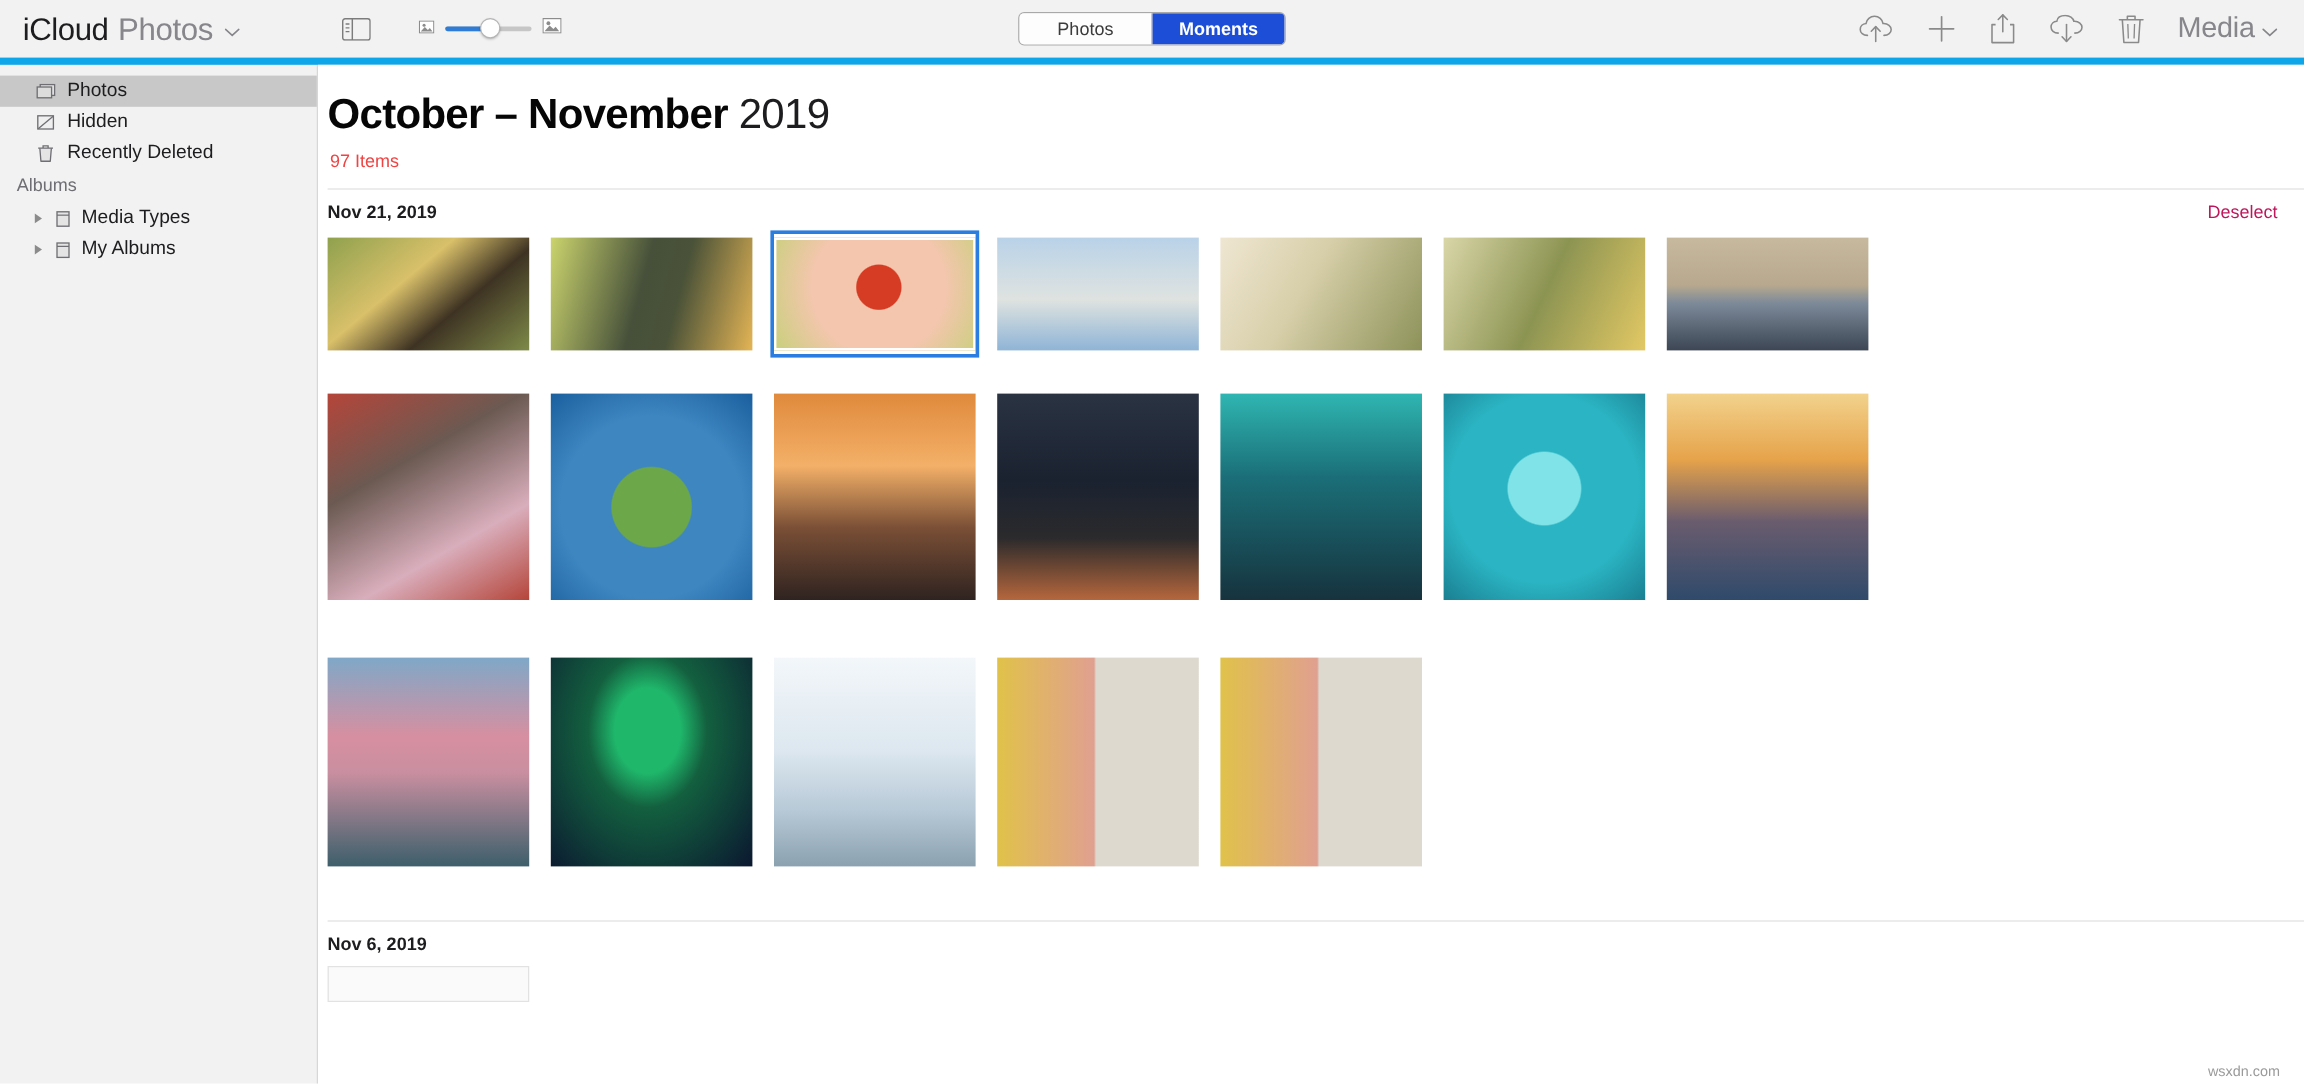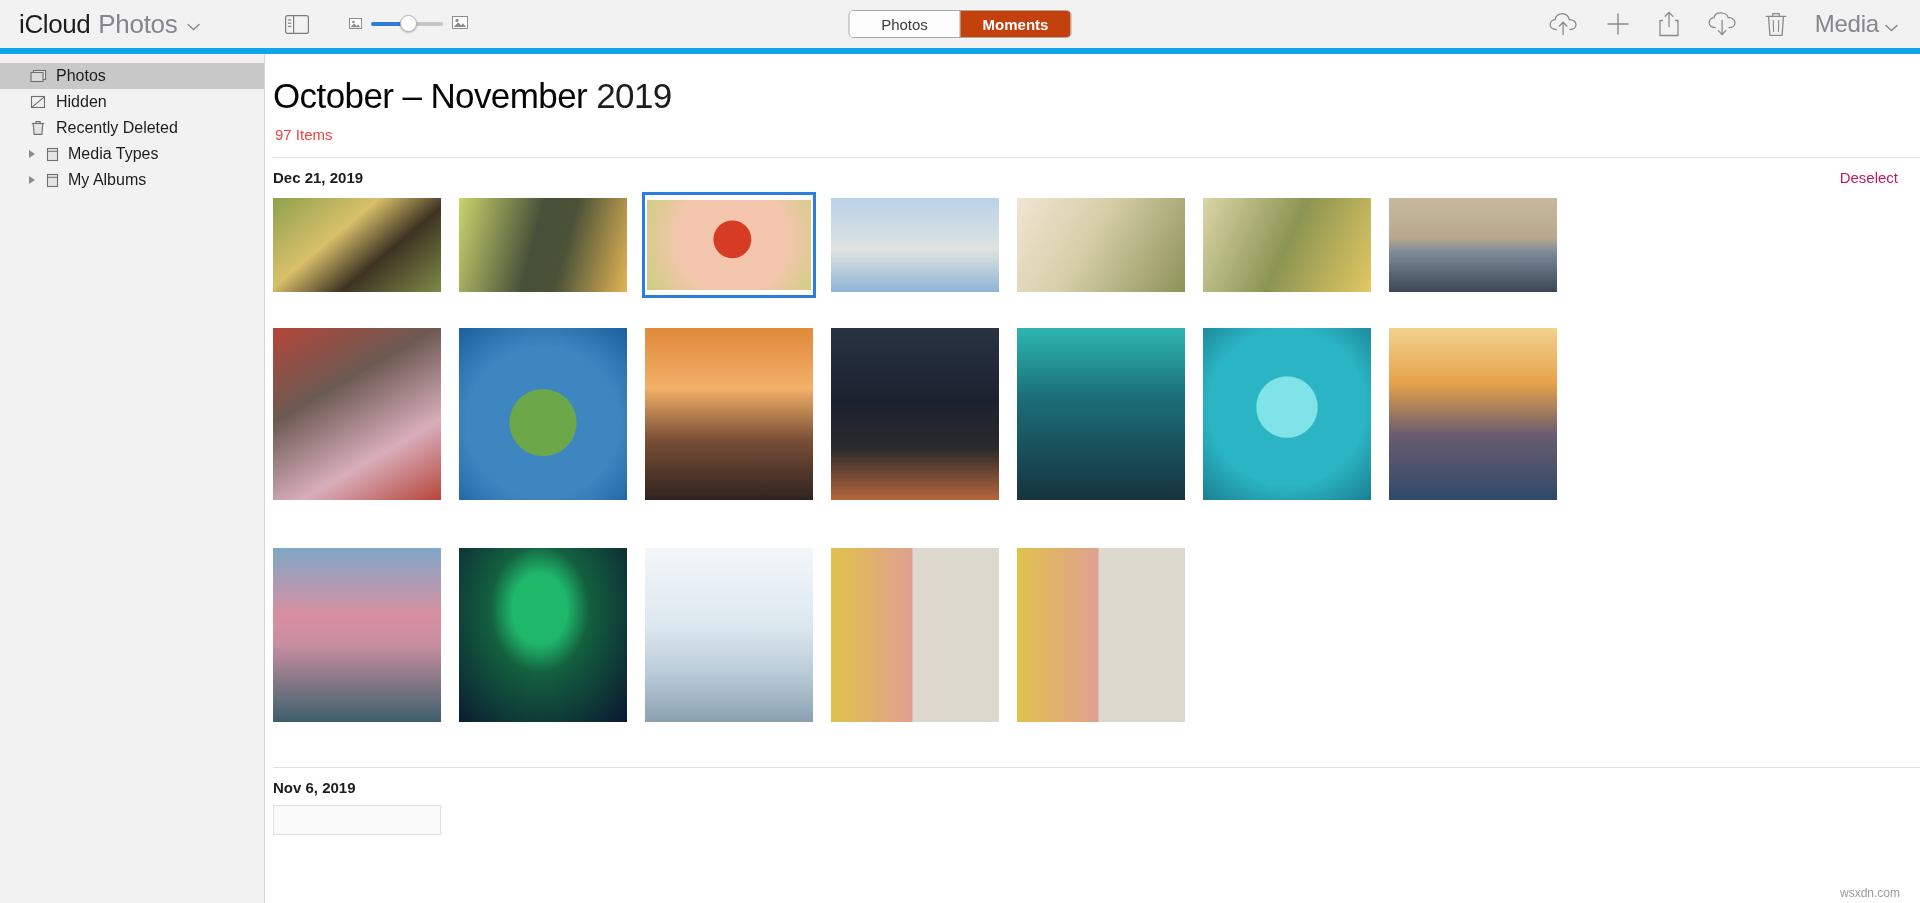--- a/index.html
+++ b/index.html
@@ -58,21 +58,21 @@
     position: absolute; left: 50%; transform: translateX(-50%);
     display: flex; border: 1px solid #a9a9a9;
     border-radius: 5px; overflow: hidden; height: 28px;
   }
   .seg-btn {
     min-width: 110px; height: 100%;
     display: flex; align-items: center; justify-content: center;
     font-size: 15px; cursor: pointer; padding: 0 14px;
     background: #fdfdfd; color: #3b3b3b;
   }
-  .seg-btn.active { background: #c2410c; color: #ffffff; font-weight: bold; }
+  .seg-btn.active { background: #1d4ed8; color: #ffffff; font-weight: bold; }
   .seg-divider { width: 1px; background: #a9a9a9; }
 
   .tb-right {
     margin-left: auto; display: flex; align-items: center;
     gap: 28px; margin-right: 22px;
   }
   .tb-icon { cursor: pointer; display: flex; align-items: center; }
   .account { display: flex; align-items: baseline; gap: 6px; cursor: pointer; }
   .account-name { font-size: 24px; color: #86868b; letter-spacing: -0.2px; }
   .account-caret { font-size: 14px; color: #86868b; }
@@ -111,21 +111,21 @@
   
   .content {
     flex: 1; background: #ffffff;
     overflow: hidden; position: relative;
   }
   .page-title {
     margin: 22px 0 0 8px; padding-left: 0;
     font-size: 35px; letter-spacing: -0.6px;
     color: #060606; white-space: nowrap;
   }
-  .title-range { font-weight: normal; }
+  .title-range { font-weight: bold; }
   .title-year { font-weight: normal; color: #1d1d1f; }
   .item-count {
     margin: 10px 0 0 10px; font-size: 15px; color: #ef4444;
   }
   .section-rule {
     height: 1px; background: #e0e0e0; margin: 14px 0 0 8px;
   }
 
   .sec-head {
     display: flex; align-items: center;
@@ -292,20 +292,21 @@
       <span class="side-icon">
         <svg width="14" height="16" viewBox="0 0 14 16">
           <path d="M2.2 3.6 L3.1 14.4 H10.9 L11.8 3.6" stroke="#6e6e73" stroke-width="1.1" fill="#e4e4e4" stroke-linejoin="round"></path>
           <line x1="0.8" y1="3.5" x2="13.2" y2="3.5" stroke="#6e6e73" stroke-width="1.1"></line>
           <path d="M4.9 3.4 V1.6 H9.1 V3.4" stroke="#6e6e73" stroke-width="1.1" fill="none"></path>
         </svg>
       </span>
       <span>Recently Deleted</span>
     </div>
 
+    <div class="side-head">Albums</div>
 
     <div class="side-item with-arrow">
       <span class="disclosure"></span>
       <span class="side-icon">
         <svg width="15" height="15" viewBox="0 0 15 15">
           <rect x="2.5" y="1.5" width="10" height="12" stroke="#6e6e73" stroke-width="1.1" fill="#e4e4e4"></rect>
           <line x1="2.5" y1="4.3" x2="12.5" y2="4.3" stroke="#6e6e73" stroke-width="1"></line>
         </svg>
       </span>
       <span>Media Types</span>
@@ -327,21 +328,21 @@
 
     <div class="page-title">
       <span class="title-range">October – November</span>
       <span class="title-year">2019</span>
     </div>
     <div class="item-count">97 Items</div>
     <div class="section-rule"></div>
 
     <div>
       <div class="sec-head">
-        <span class="sec-date">Dec 21, 2019</span>
+        <span class="sec-date">Nov 21, 2019</span>
         <span class="sec-action">Deselect</span>
       </div>
 
       <div class="grid">
         <div class="cell">
           <div class="thumb" style="width:168px;height:94px;background-image:linear-gradient(140deg,#8fa14e 0%,#d9c06a 38%,#3e3323 64%,#7e8a48 100%);"></div>
         </div>
         <div class="cell">
           <div class="thumb" style="width:168px;height:94px;background-image:linear-gradient(105deg,#cbd46d 0%,#46503a 45%,#4a5238 62%,#e3b455 100%);"></div>
         </div>

